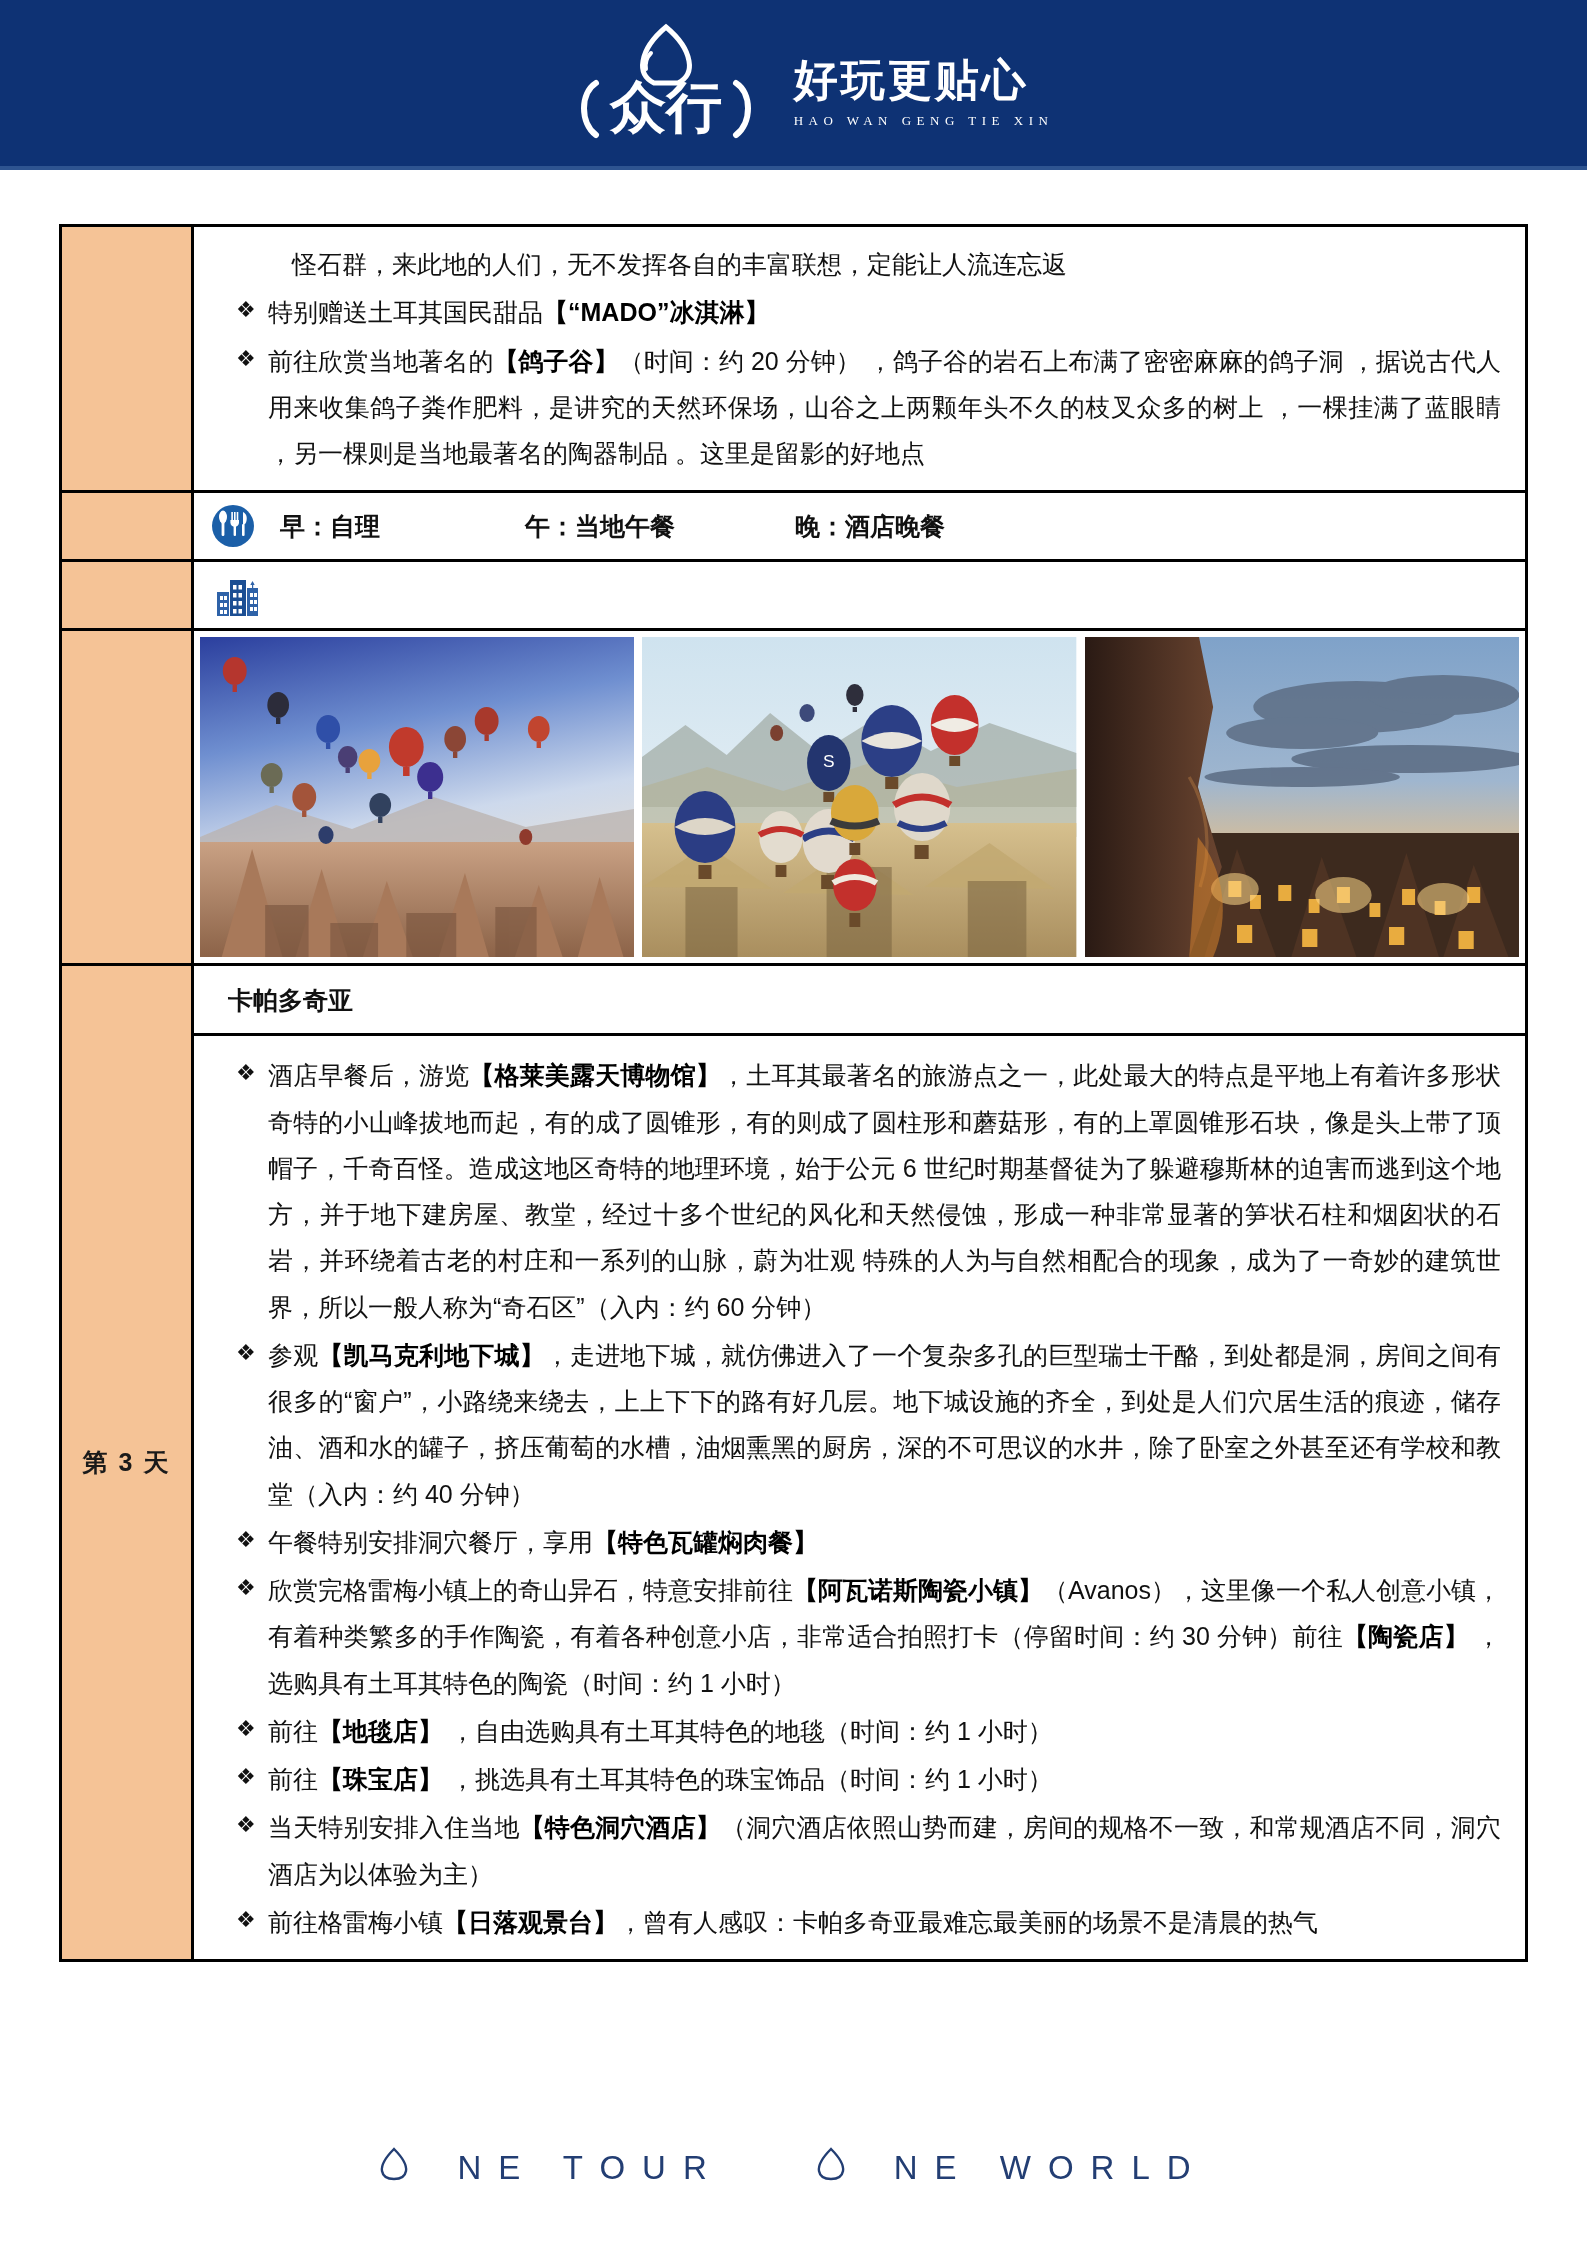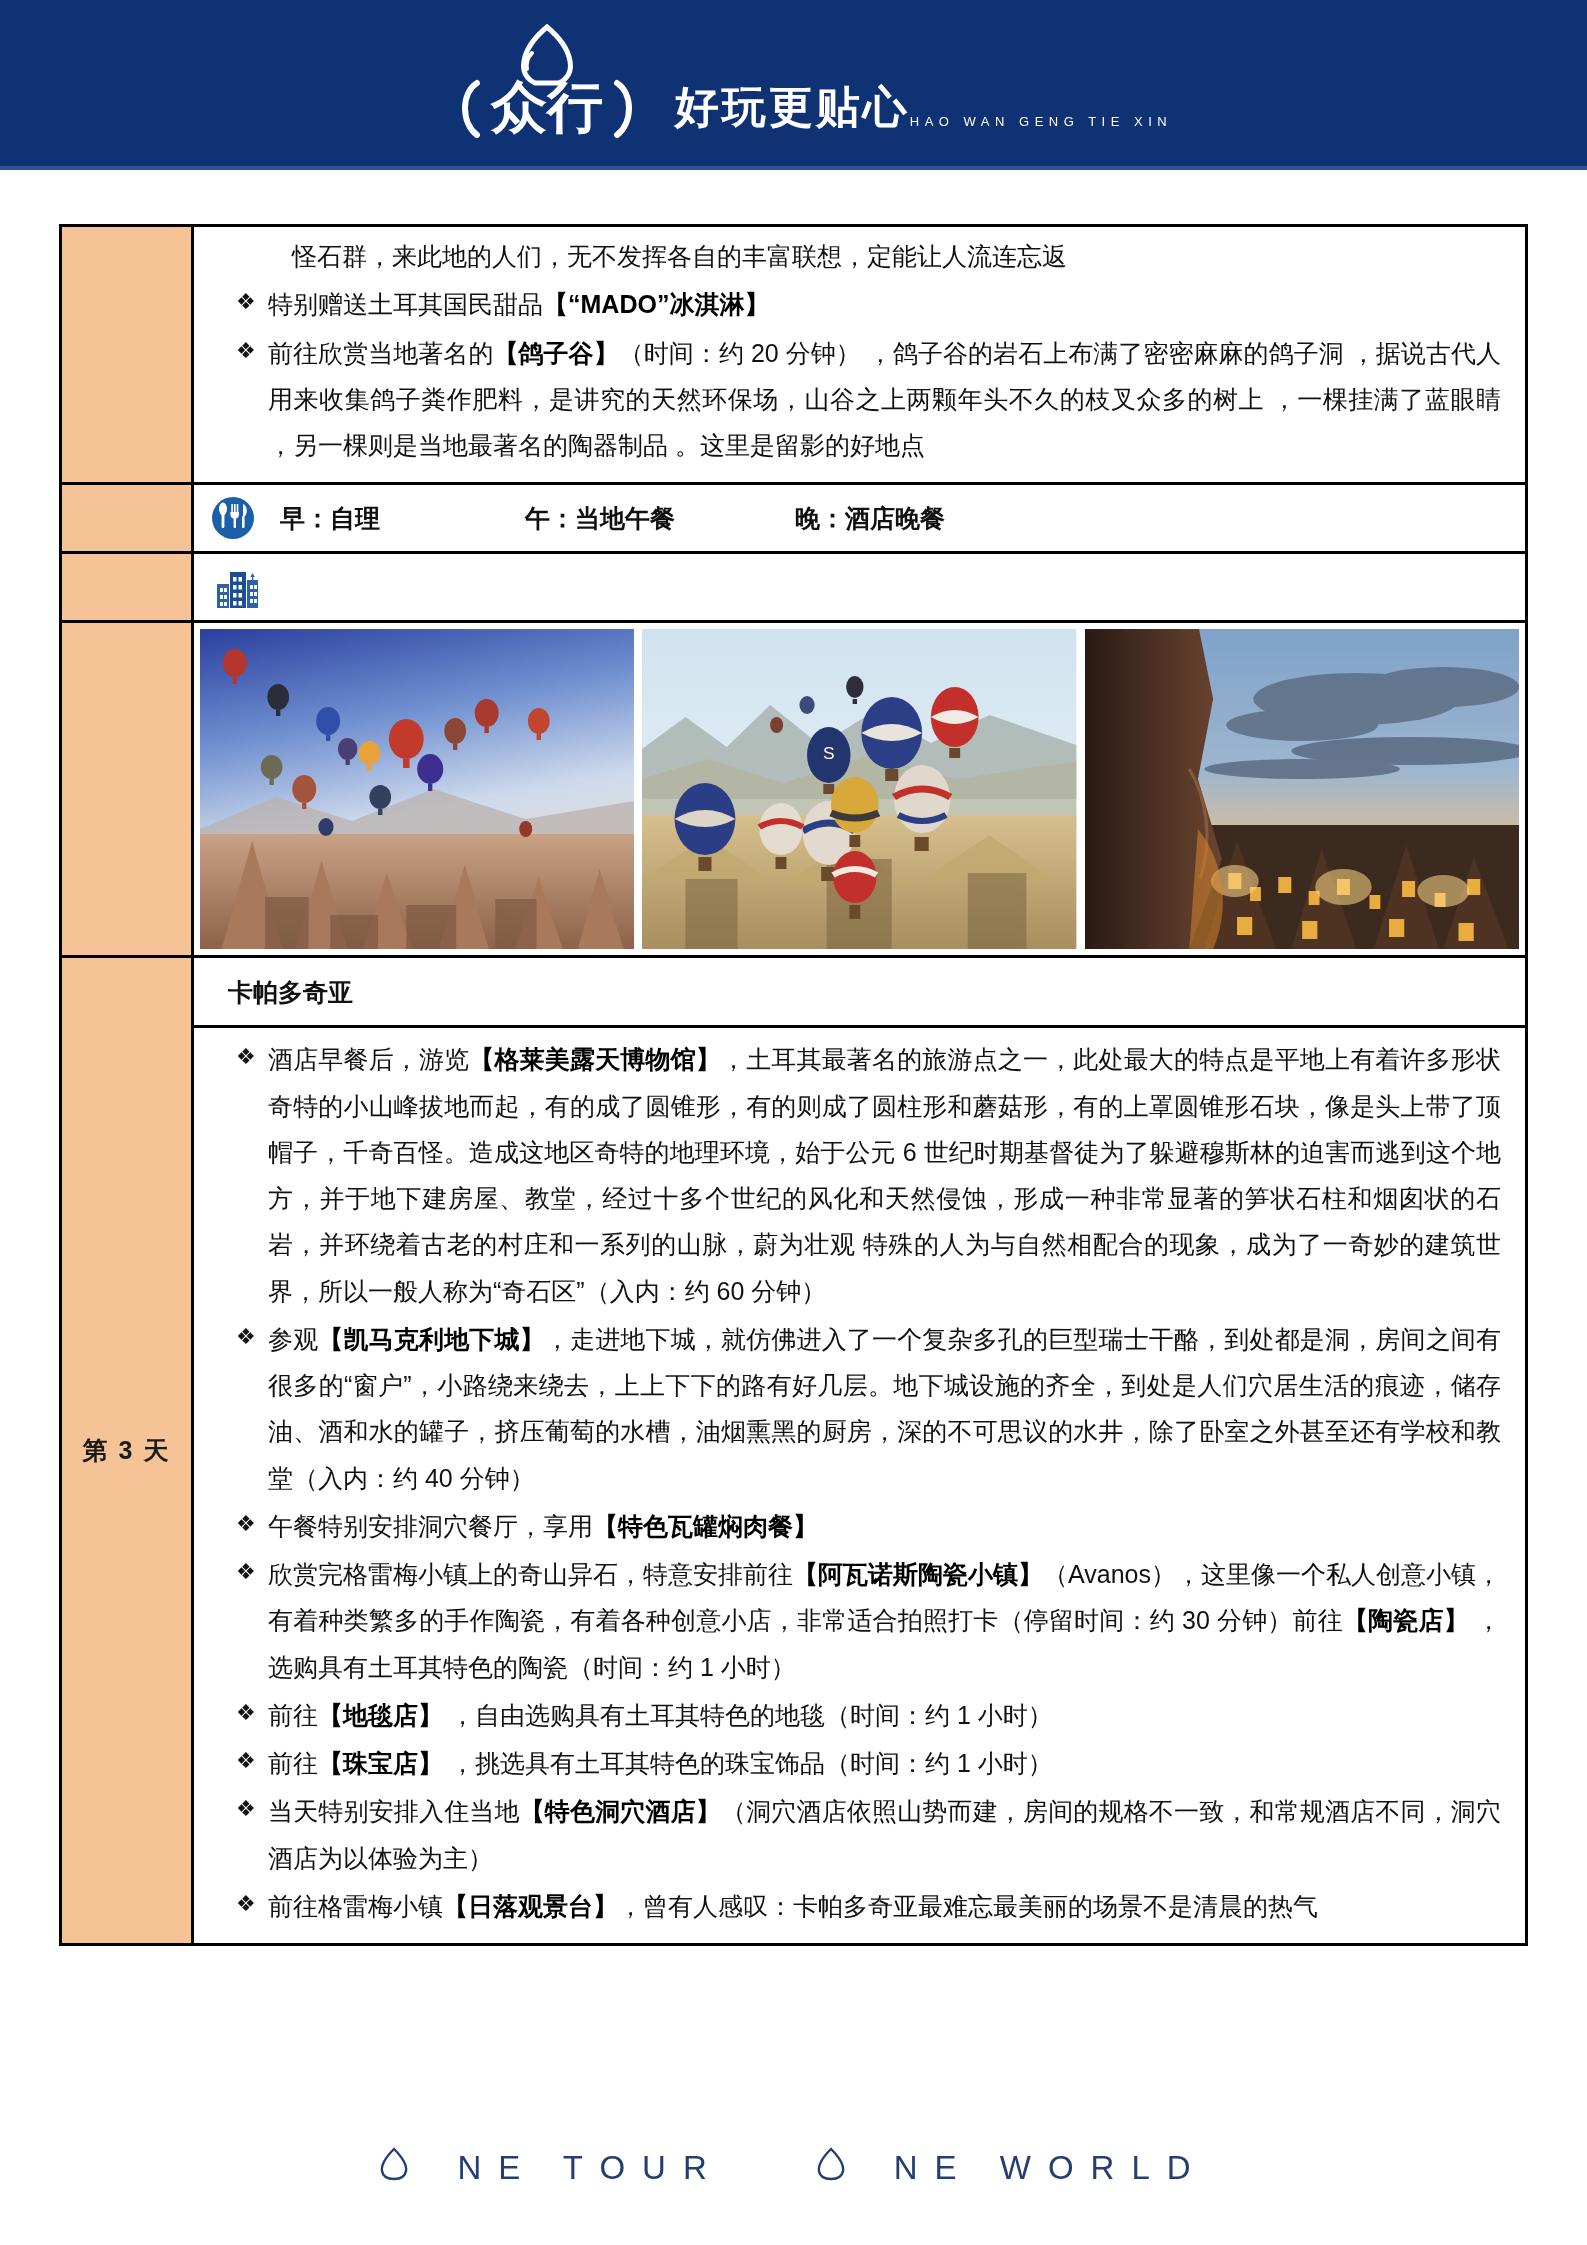--- a/index.html
+++ b/index.html
@@ -18,21 +18,21 @@
     width: 1587px; height: 170px;
     background: #0E3274;
     border-bottom: 4px solid #2E5490;
     display: flex;
     align-items: center;
     justify-content: center;
   }
   .logo-wrap { display: flex; align-items: flex-end; gap: 14px; transform: translateX(8px); }
   .logo-mark { position: relative; width: 230px; height: 120px; }
   .logo-mark svg { position: absolute; left: 0; top: 0; }
-  .logo-right { display: flex; flex-direction: row; align-items: flex-end; padding-bottom: 14px; }
+  .logo-right { display: flex; flex-direction: column; align-items: flex-start; padding-bottom: 14px; font-family: Liberation Serif, serif; }
   .logo-slogan {
     color: #ffffff;
     font-size: 44px;
     font-weight: 700;
     letter-spacing: 3px;
     line-height: 1;
   }
   .logo-pinyin {
     color: #ffffff;
     font-size: 13px;
@@ -69,21 +69,21 @@
     text-align: center;
     vertical-align: middle;
     font-size: 25px;
     font-weight: 700;
     color: #1a1a1a;
     letter-spacing: 2px;
   }
   td.body-cell { padding: 0; }
 
   
-  .para-block { padding: 6px 24px 14px 22px; }
+  .para-block { padding: 14px 24px 14px 22px; }
 
   .line-plain {
     font-size: 25px;
     line-height: 1.85;
     color: #111111;
     padding-left: 76px;
     text-indent: 0;
   }
 
   .bullet-item {

